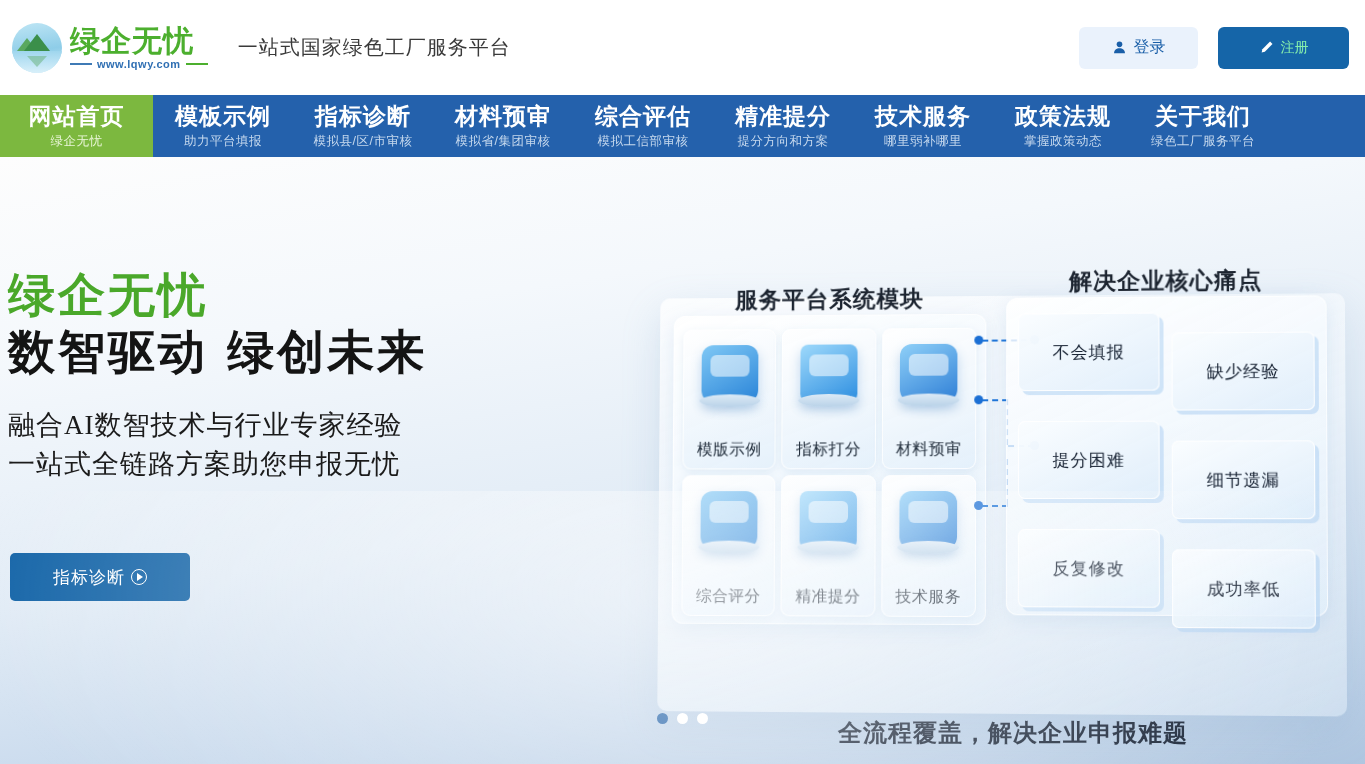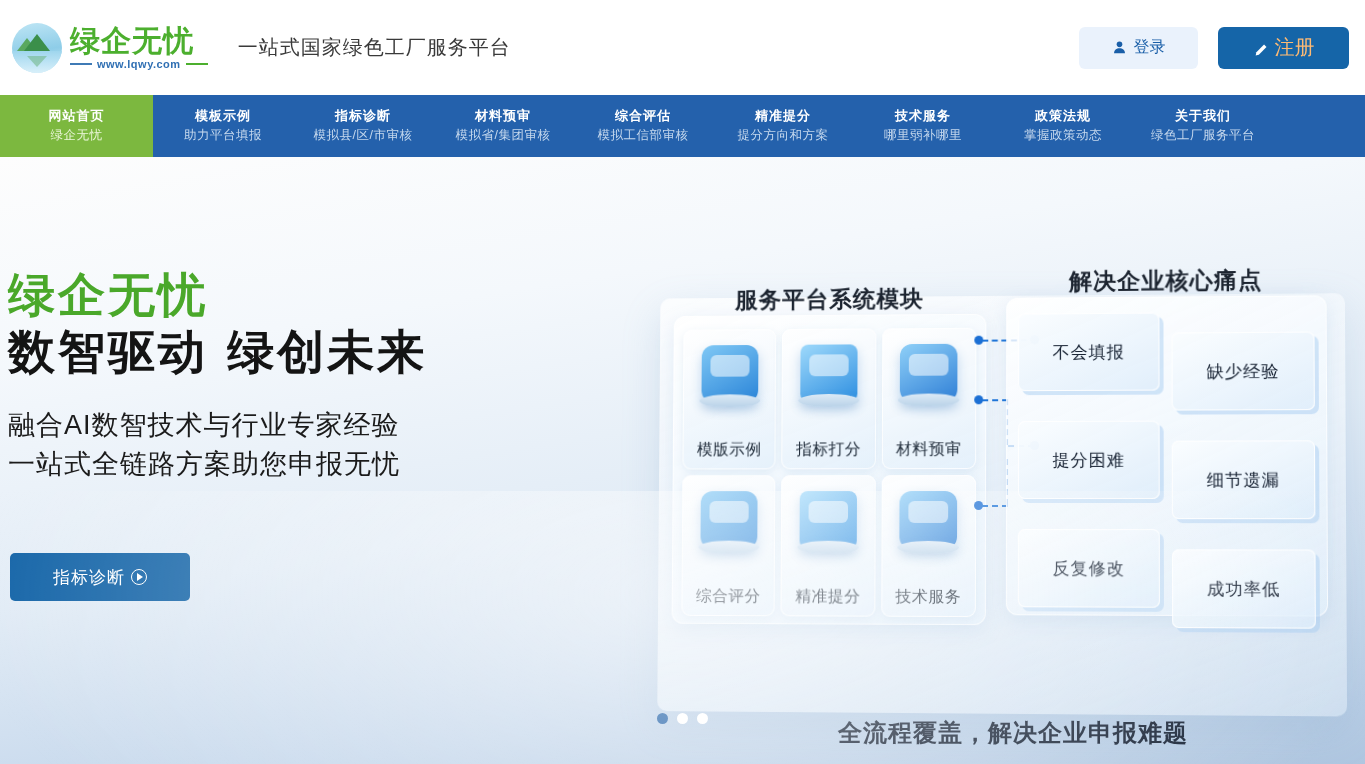--- a/index.html
+++ b/index.html
@@ -58,35 +58,35 @@
   .header-actions {
     margin-left:auto; margin-right:16px; display:flex; align-items:center; gap:20px;
   }
   .btn-login {
     width:119px; height:42px; border-radius:6px; background:#eaf2fc;
     color:#1a5fa8; font-size:16px; display:flex; align-items:center;
     justify-content:center; gap:7px; border:none; cursor:pointer;
   }
   .btn-register {
     width:131px; height:42px; border-radius:6px; background:#1565a8;
-    color:#fdba74; font-size:20px; display:flex; align-items:center;
+    color:#86efac; font-size:14px; display:flex; align-items:center;
     justify-content:center; gap:7px; border:none; cursor:pointer;
   }
   .ic { width:15px; height:15px; display:inline-block; flex:0 0 auto; }
 
   
   .nav {
     position:absolute; top:95px; left:0; width:1365px; height:62px;
     background:#2461ac; display:flex; align-items:stretch;
   }
   .nav-item {
     flex:0 0 auto; display:flex; flex-direction:column; align-items:center;
     justify-content:center; cursor:pointer; color:#ffffff; padding:0 8px;
   }
-  .nav-item .t1 { font-size:13px; font-weight:700; letter-spacing:1px; line-height:1.25; }
+  .nav-item .t1 { font-size:23px; font-weight:700; letter-spacing:1px; line-height:1.25; }
   .nav-item .t2 { font-size:12.5px; color:#c6d9ee; margin-top:3px; letter-spacing:.5px; }
   .nav-item.active { background:#7cb83f; width:153px; }
   .nav-item.active .t2 { color:#eaf6d8; }
   .nav-item:not(.active) { width:140px; }
   .nav-underline {
     position:absolute; top:157px; left:0; width:1365px; height:4px;
     background:#c7dbea;
   }
 
   
@@ -104,21 +104,21 @@
   .hl-1 {
     font-size:47px; font-weight:700; color:#4aa82a; letter-spacing:3px;
     line-height:1.1; font-family:"DejaVu Sans",sans-serif;
   }
   .hl-2 {
     font-size:47px; font-weight:700; color:#141414; letter-spacing:3px;
     line-height:1.22; margin-top:2px; font-family:"DejaVu Sans",sans-serif;
   }
   .hl-sub {
     margin-top:26px; font-size:27px; color:#1b1b1b; line-height:1.45;
-    letter-spacing:1px; font-family:Liberation Sans, sans-serif;
+    letter-spacing:1px; font-family:Liberation Serif, serif;
   }
   .hero-cta {
     position:absolute; left:10px; top:396px; width:180px; height:48px;
     background:#1565a8; color:#fff; border:none; border-radius:5px;
     font-size:17px; letter-spacing:1px; display:flex; align-items:center;
     justify-content:center; gap:6px; cursor:pointer;
   }
   .play-ring {
     width:16px; height:16px; border-radius:50%; border:1.6px solid #fff;
     display:inline-flex; align-items:center; justify-content:center;

